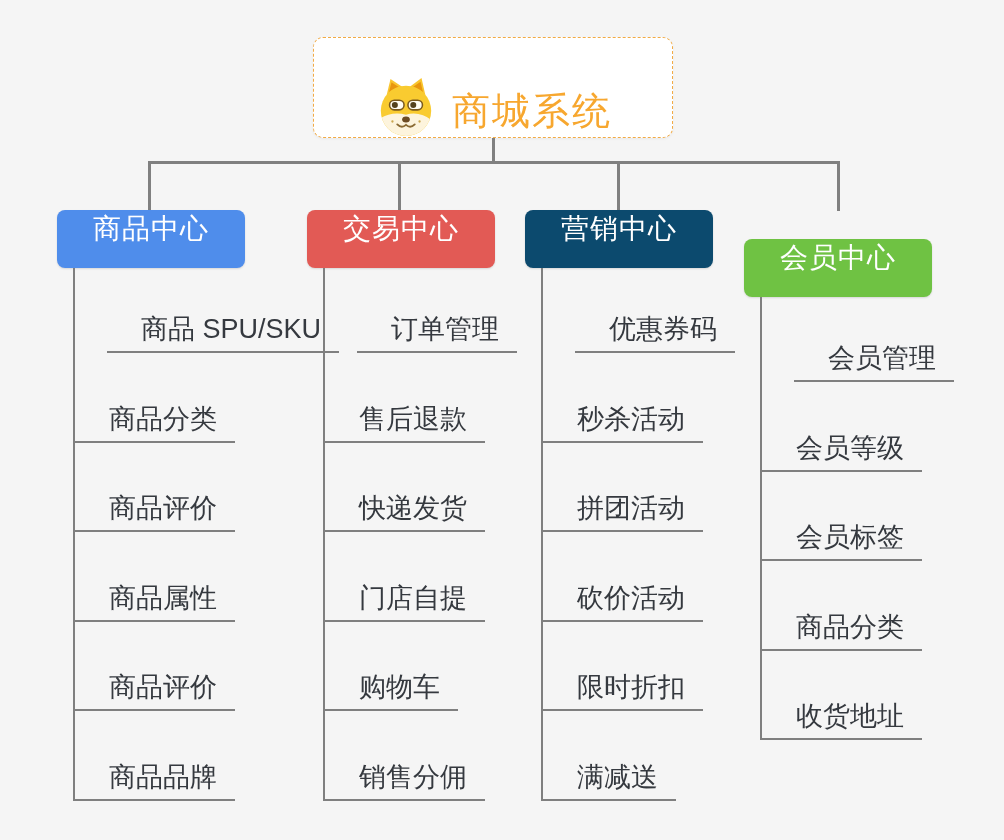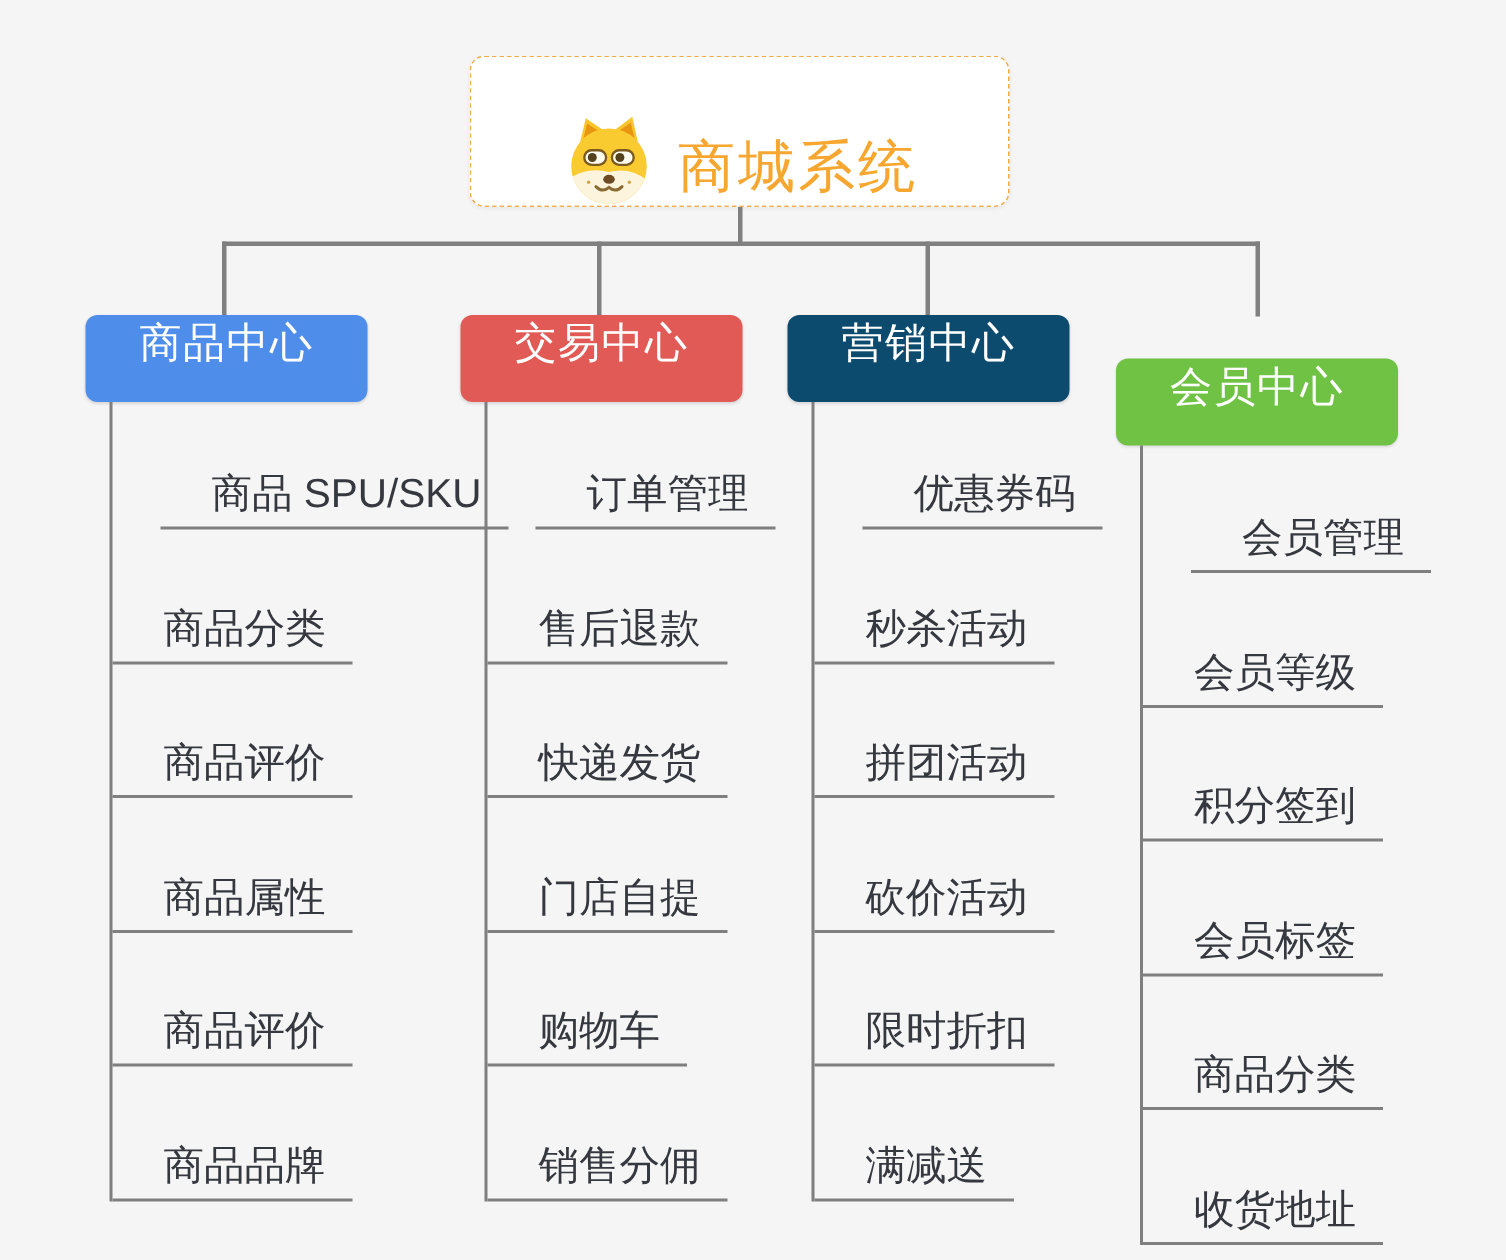--- a/index.html
+++ b/index.html
@@ -134,20 +134,19 @@
     </div>
   </div>
 
   <div class="column col-3">
     <div class="branch-box" style="background-color: rgb(111, 194, 67); margin-top: 29px;">
       <span>会员中心</span>
     </div>
     <div class="children">
       <div class="leaf">会员管理</div>
       <div class="leaf">会员等级</div>
-      <div class="leaf">积分签到</div>
       <div class="leaf">会员标签</div>
       <div class="leaf">商品分类</div>
       <div class="leaf">收货地址</div>
     </div>
   </div>
 
 </div>
 
 </body></html>

